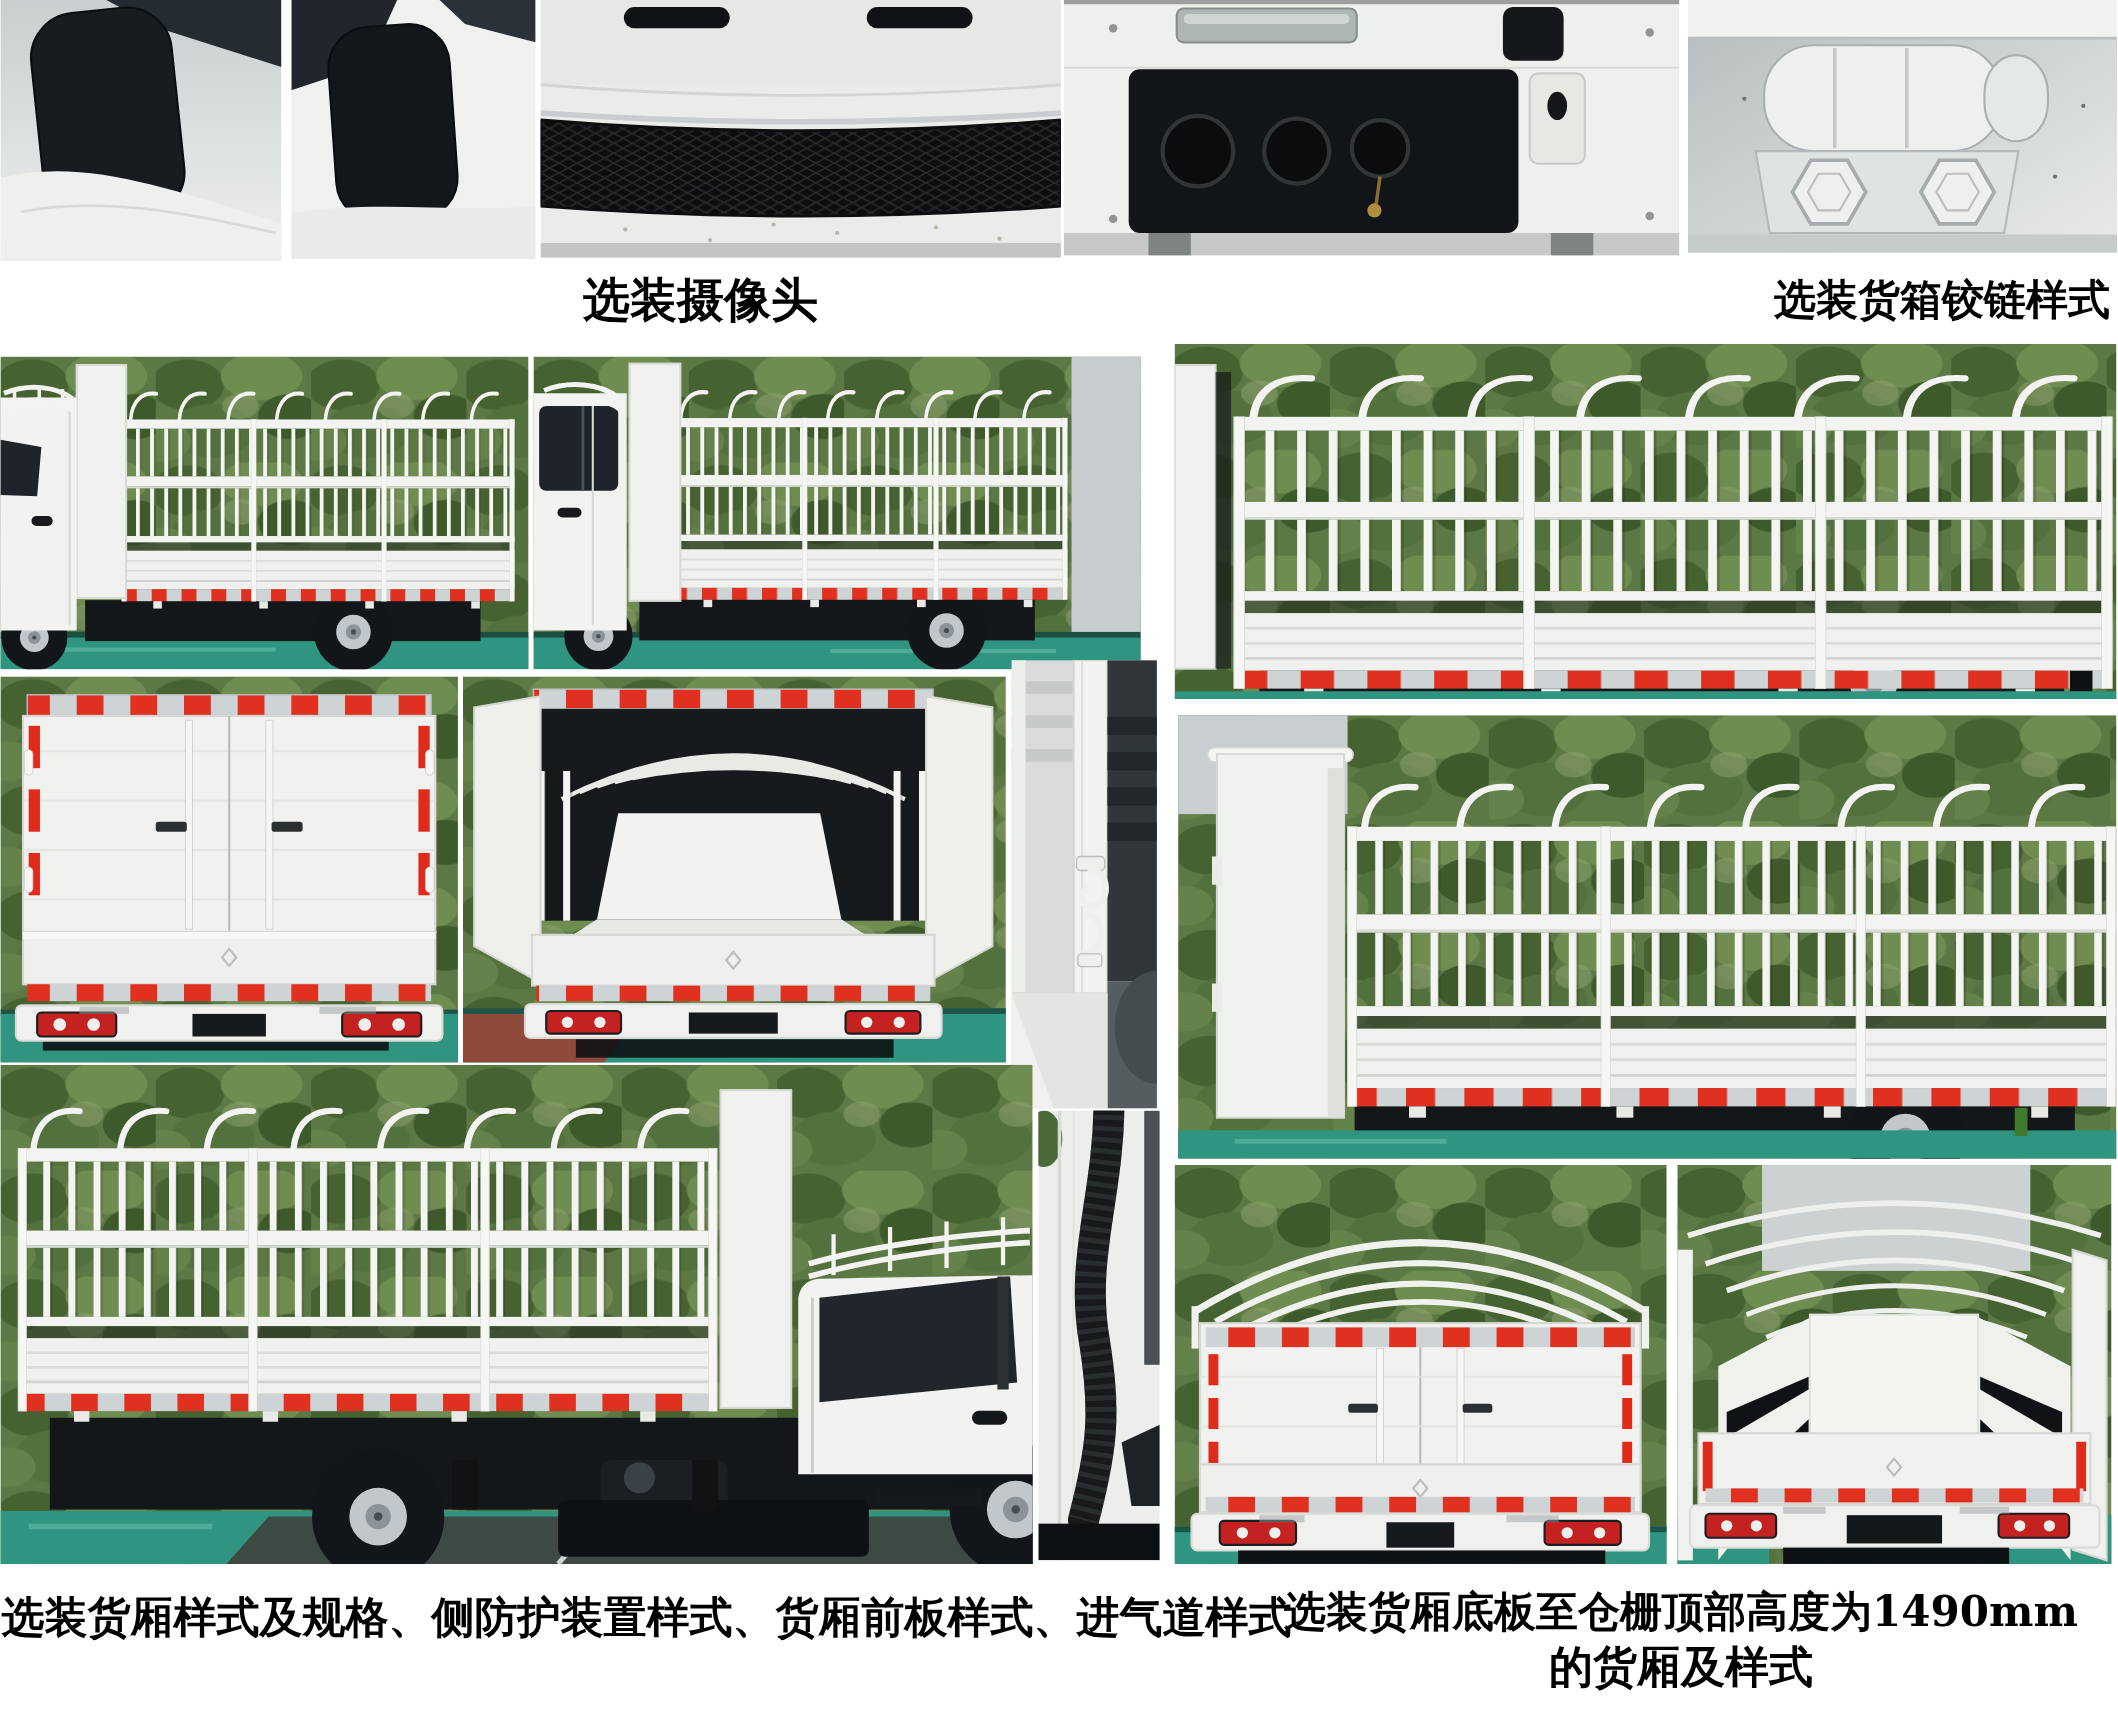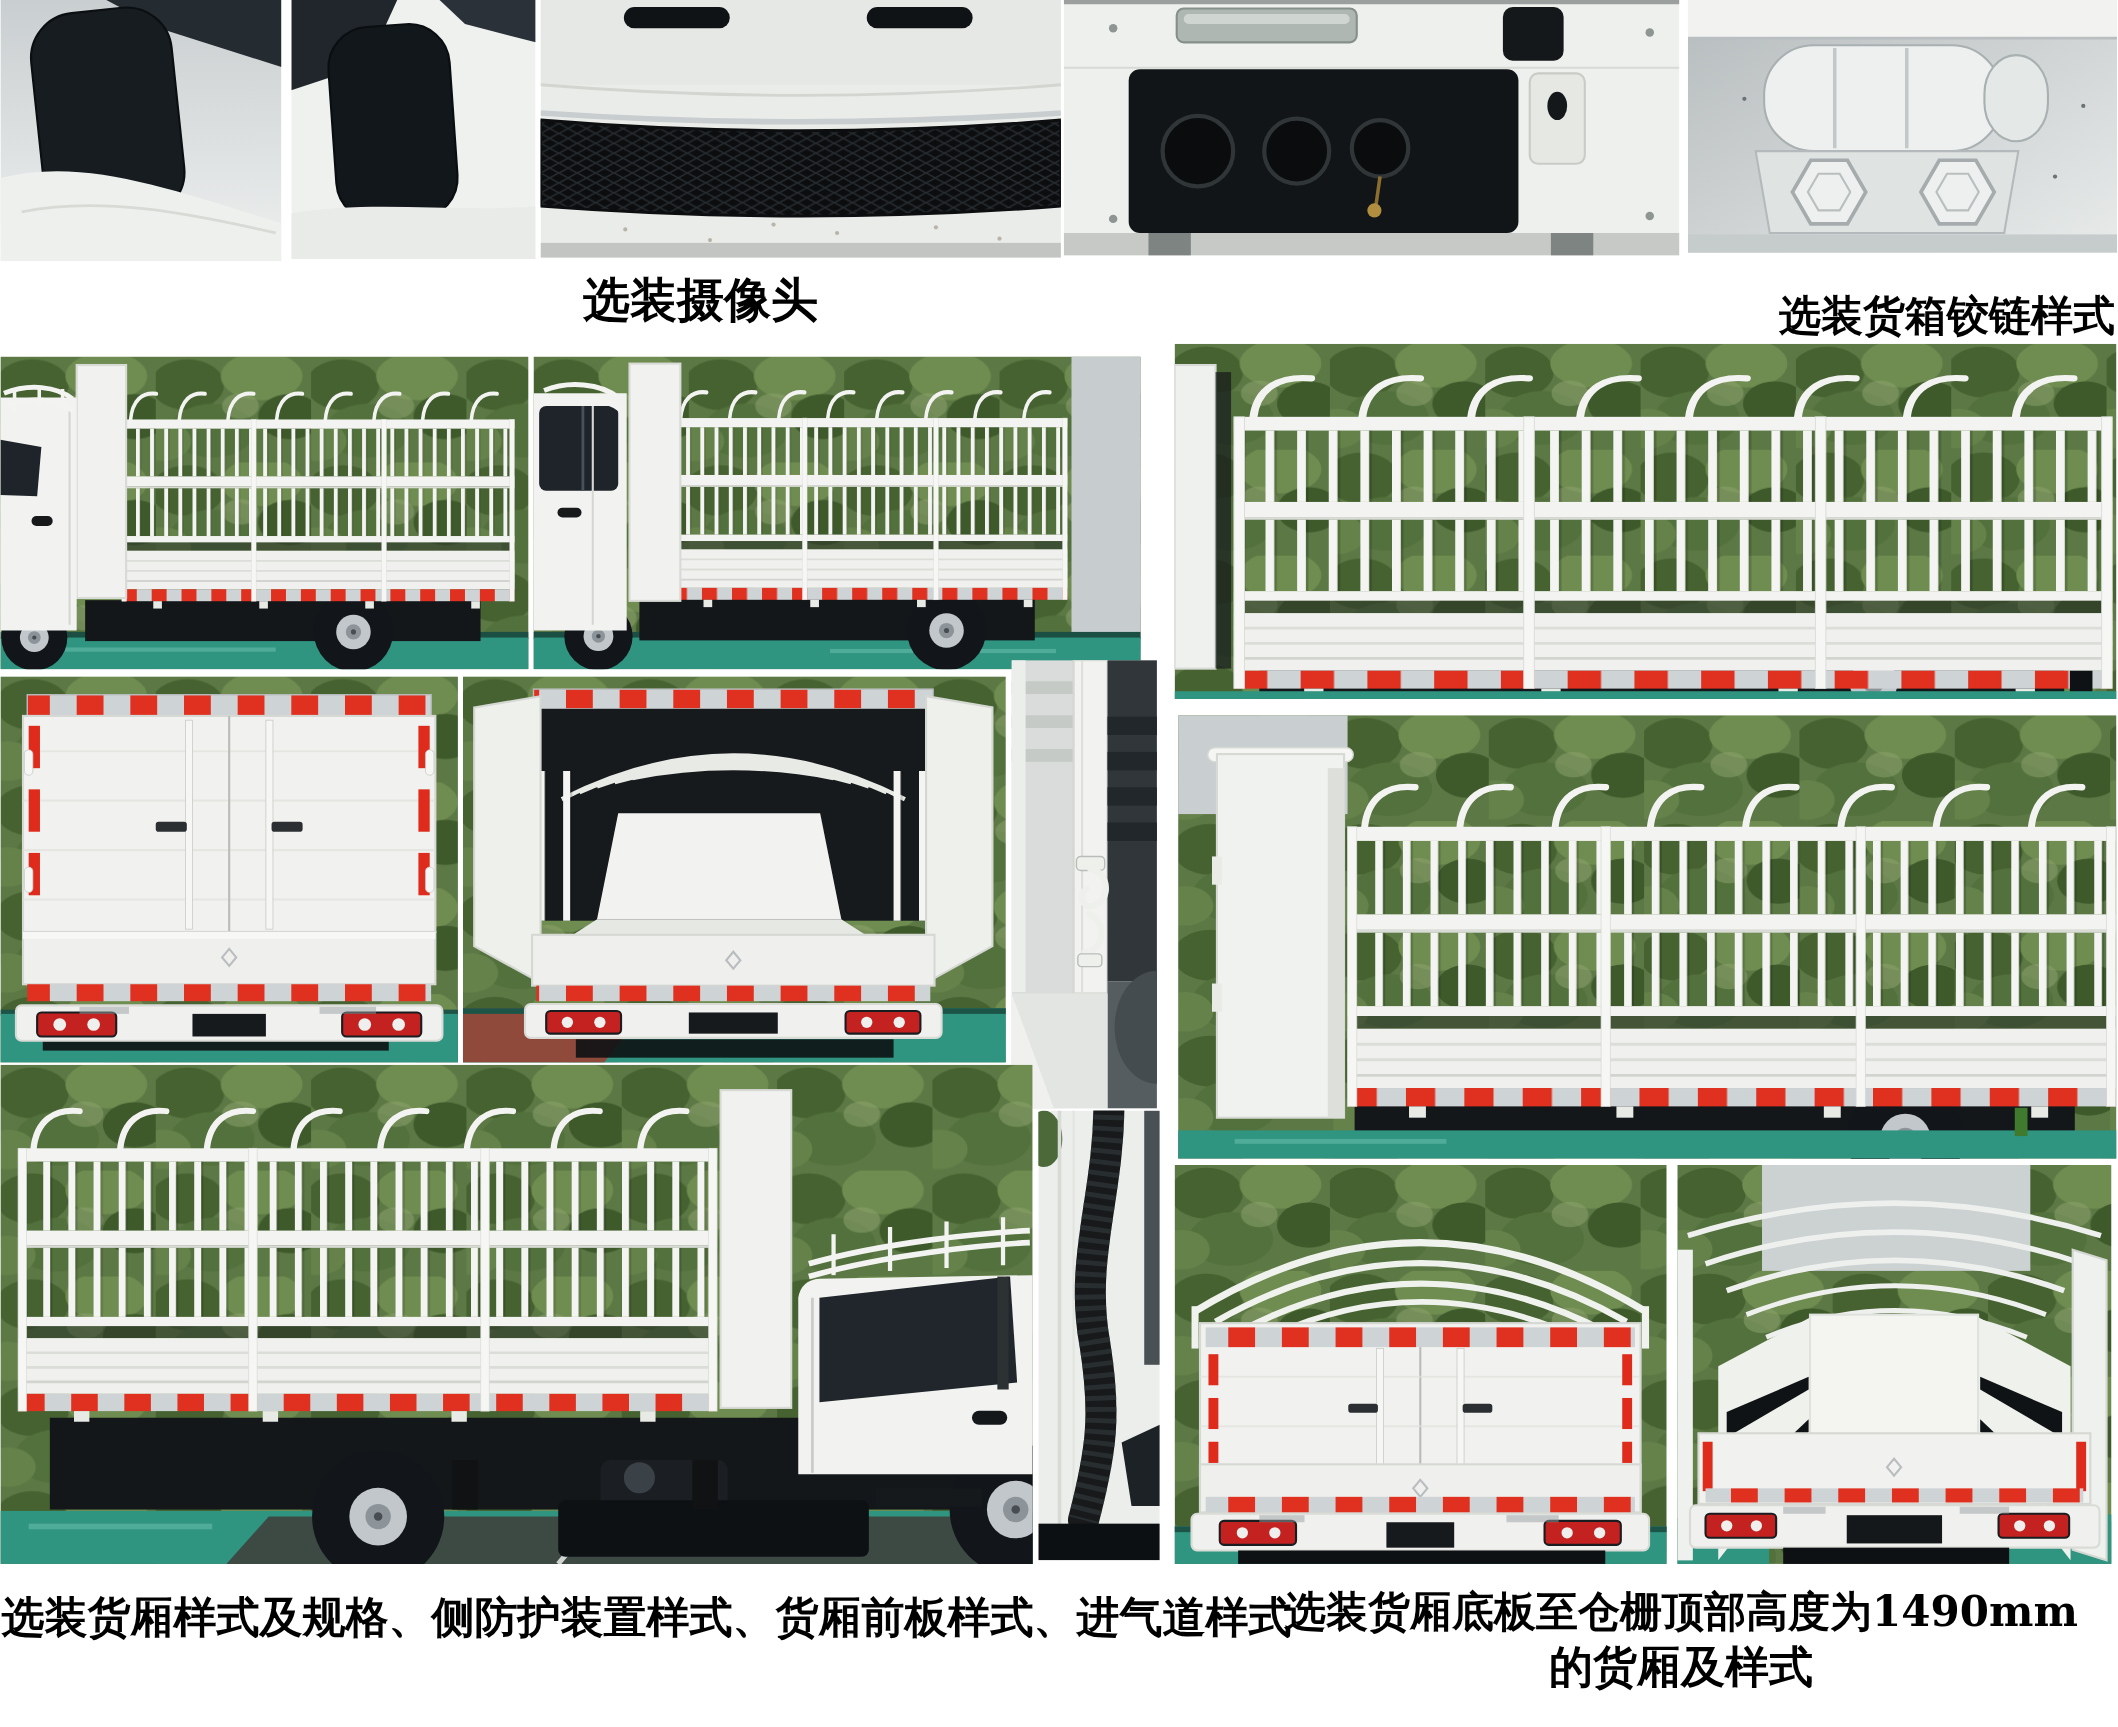--- a/index.html
+++ b/index.html
@@ -1,21 +1,21 @@
 <!DOCTYPE html>
 <html style="font-size:11.3px"><head>
 <meta charset="utf-8">
 <style>
   html,body{margin:0;padding:0;background:#ffffff;}
   .page{position:relative;width:2119px;height:1727px;background:#ffffff;overflow:hidden;
         font-family:"DejaVu Serif","Liberation Serif",serif;}
   .photo-layer{position:absolute;left:0;top:0;}
   .caption{position:absolute;color:#000;font-weight:700;white-space:nowrap;line-height:1.05;}
   .cap-camera{left:583px;top:275px;width:480px;font-size:47px;}
-  .cap-hinge{left:1769px;top:294px;width:346px;text-align:right;font-size:42px;}
+  .cap-hinge{left:1769px;top:278px;width:346px;text-align:center;font-size:42px;}
   .cap-bottom-left{left:1.4px;top:1595px;font-size:43px;}
   .cap-bottom-right{left:1236px;top:1590px;width:890px;text-align:center;}
   .cap-bottom-right .l1{font-size:42px;font-weight:700;}
   .cap-bottom-right .l2{font-size:44px;font-weight:700;margin-top:10px;}
 </style>
 </head>
 <body>
 
 <div class="page">
 

